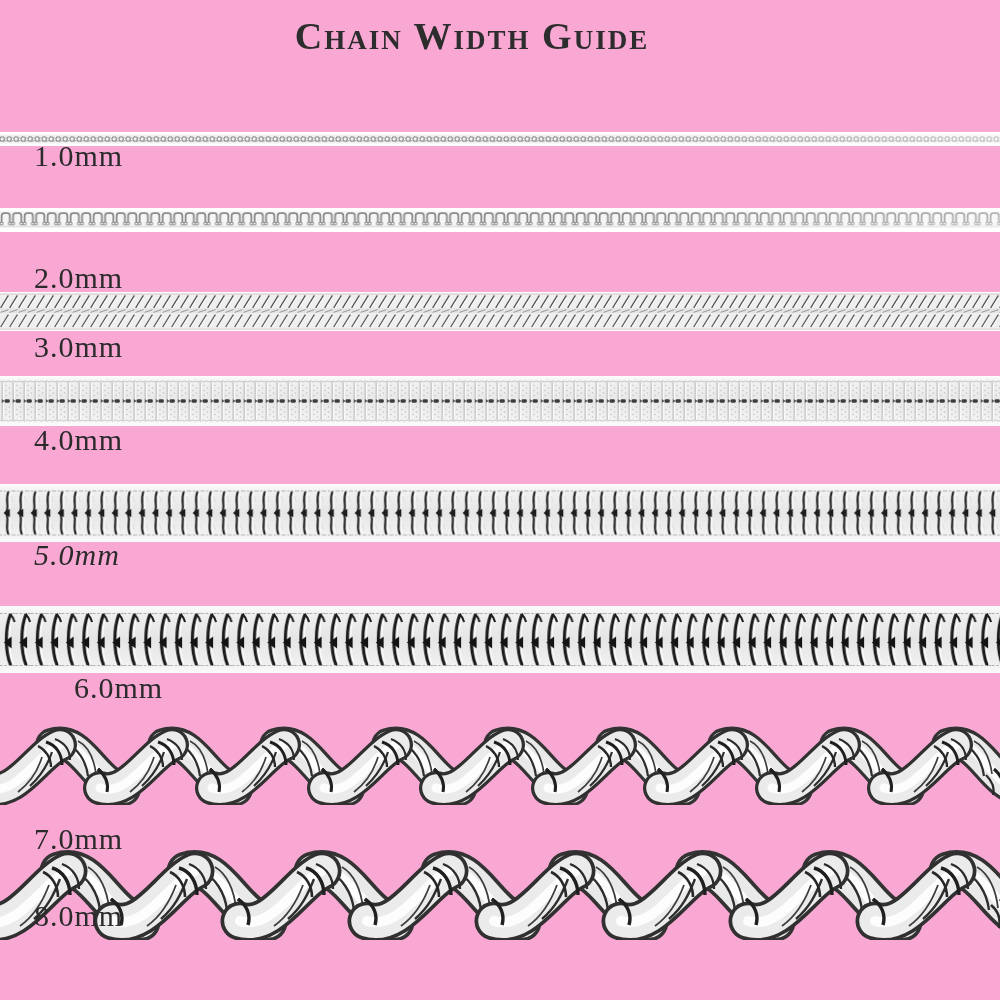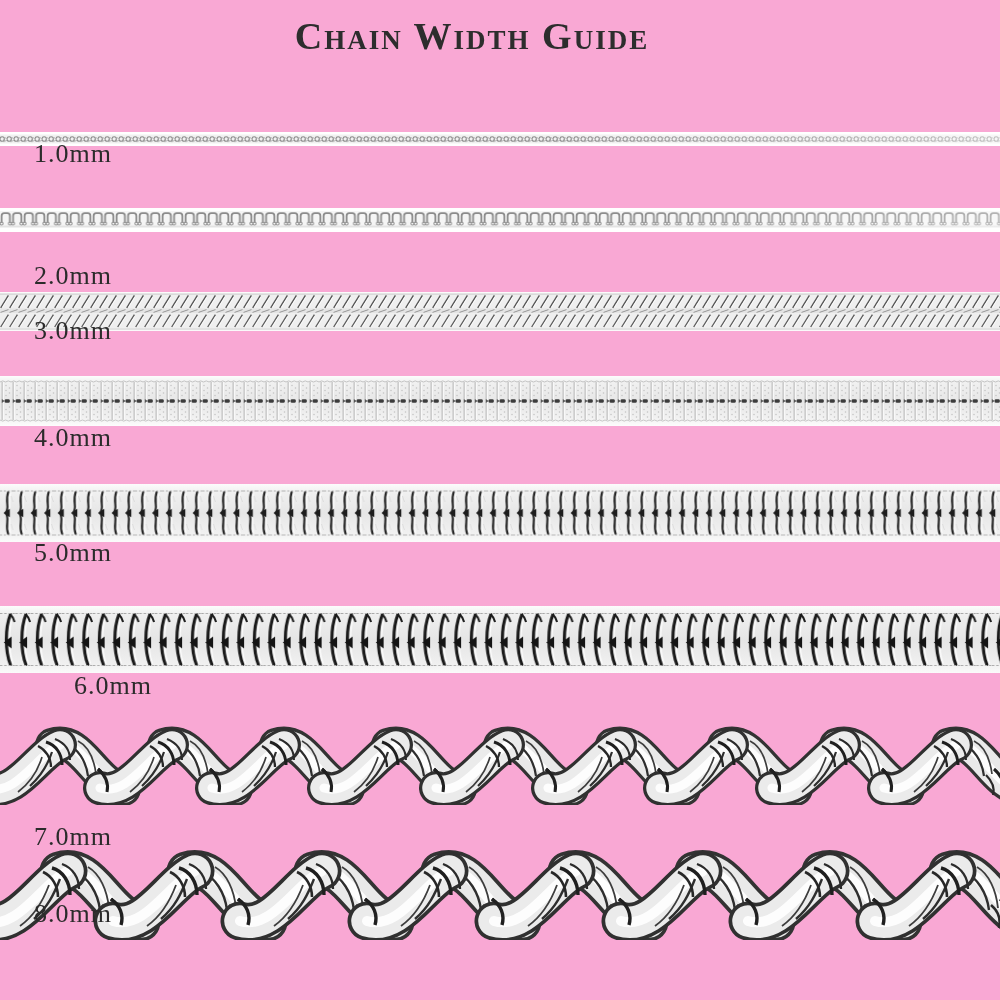--- a/index.html
+++ b/index.html
@@ -7,28 +7,28 @@
     position:relative;width:1000px;height:1000px;background:#f9a8d4;
     overflow:hidden;font-family:"Liberation Serif","DejaVu Serif",serif;
   }
   .title{
     position:absolute;top:15px;left:0;width:944px;text-align:center;
     font-size:38px;line-height:1.15;font-variant:small-caps;letter-spacing:2px;
     color:#2d2d2d;font-weight:600;
   }
   .chain{position:absolute;left:0;display:block;}
   .mm-label{
-    position:absolute;left:34px;font-size:26px;line-height:1;
+    position:absolute;left:34px;font-size:30px;line-height:1;
     letter-spacing:1px;color:#2b2b2b;
   }
   
   #c1{top:132px;} #c2{top:208px;} #c3{top:292px;} #c4{top:376px;}
   #c5{top:484px;} #c6{top:606px;} #c7{top:726px;} #c8{top:850px;}
-  #l1{top:141px;} #l2{top:231px;margin-top:32px;} #l3{top:318px;} #l4{top:425px;}
-  #l5{top:540px;} #l6{top:673px;margin-left:40px;} #l7{top:824px;} #l8{top:901px;}
+  #l1{top:141px;} #l2{top:231px;margin-top:32px;} #l3{top:332px;} #l4{top:425px;}
+  #l5{top:540px;font-style:italic;} #l6{top:673px;margin-left:40px;} #l7{top:824px;} #l8{top:901px;}
 </style>
 </head>
 <body>
 
 <div class="canvas">
 
   <div class="title">Chain Width Guide</div>
 
   <svg id="c1" class="chain" width="1000" height="14">
     <defs>

